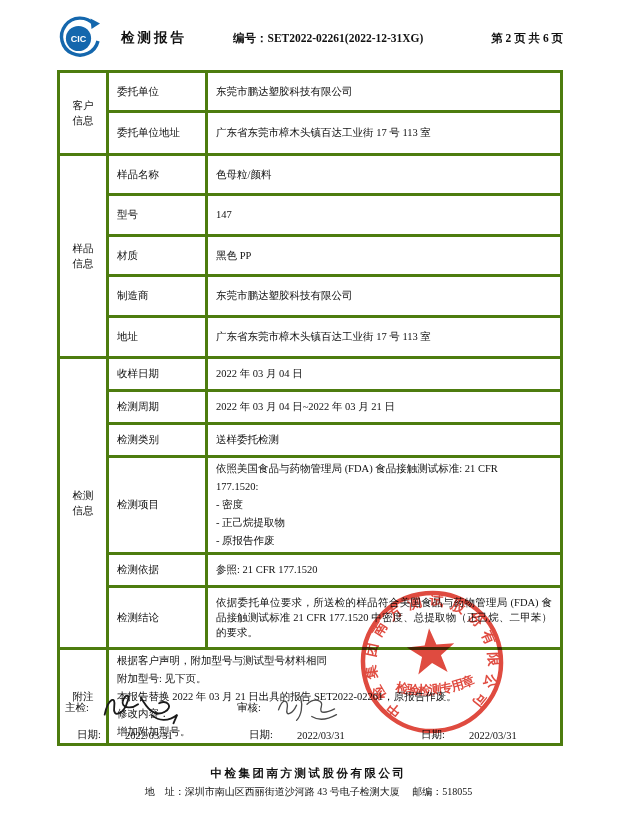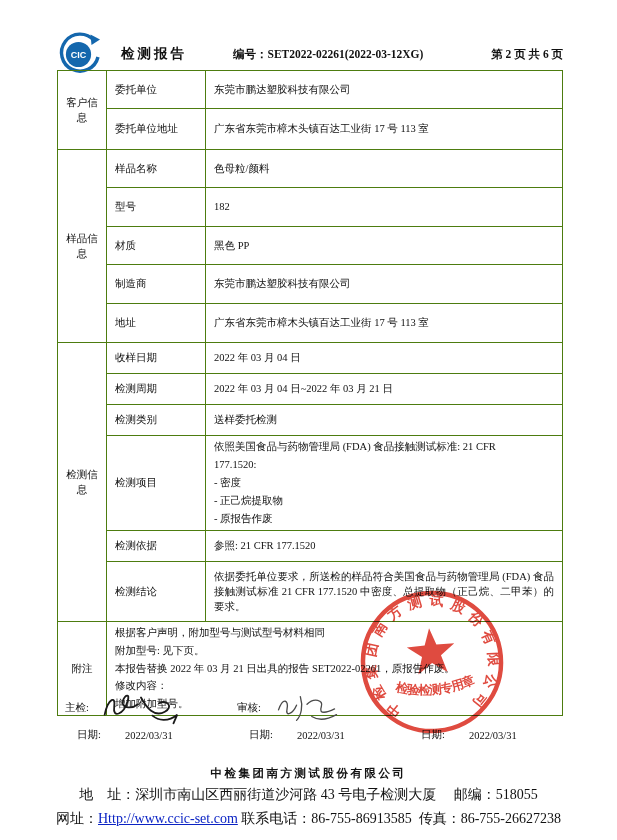--- a/index.html
+++ b/index.html
@@ -2,33 +2,33 @@
 <html><head>
 <meta charset="utf-8">
 <style>
   html,body{margin:0;padding:0;background:#fff;}
   .page{
     position:relative; width:617px; height:840px; background:#ffffff;
     font-family:"Liberation Serif","DejaVu Serif",serif; color:#111;
     overflow:hidden;
   }
   
-  .header{position:absolute; top:30px; left:57px; width:506px; height:48px;
+  .header{position:absolute; top:14px; left:57px; width:506px; height:48px;
           display:flex; align-items:center;}
   .logo{width:44px; height:44px; flex:0 0 auto;}
   .hdr-title{font-size:13.5px; font-weight:bold; letter-spacing:3px; margin-left:20px;}
   .hdr-no{font-size:11.5px; font-weight:bold; margin-left:46px; white-space:nowrap;}
   .hdr-page{font-size:11.5px; font-weight:bold; margin-left:auto; white-space:nowrap;}
   
   table.report{
     position:absolute; top:70px; left:57px; width:506px;
     border-collapse:collapse; table-layout:fixed; font-size:10.5px;
   }
   table.report td{
-    border:1px solid #4d7c0f; vertical-align:middle;
+    border:3px solid #4d7c0f; vertical-align:middle;
     padding:2px 8px; line-height:1.45;
   }
   td.sec{width:49px; text-align:center; padding:2px 13px; line-height:2.0;
          word-break:break-all;}
   td.fld{width:99px; padding-left:12px;}
   td.val{padding-left:13px;}
   tr.h33 td{height:33px;} tr.h36 td{height:36px;border-radius:12px;} tr.h34 td{height:34px;}
   tr.h26 td{height:26px;}
   td.multiline{padding-top:6px; padding-bottom:6px;}
   .cell-line{line-height:18px;}
@@ -42,38 +42,38 @@
   .sig-area{position:absolute; left:57px; top:688px; width:506px; font-size:10.5px;}
   .sig-row{display:grid; grid-template-columns:172px 172px 162px; align-items:center;}
   .sig-cell{display:flex; align-items:center; padding-left:8px; height:40px;}
   .sig-cell svg{margin-left:8px;}
   .date-row{display:grid; grid-template-columns:172px 172px 162px; }
   .date-cell{display:flex; align-items:center; padding-left:20px; gap:24px;}
   .sig-approve{z-index:6; position:relative;}
   
   .footer{position:absolute; top:766px; left:0; width:617px; text-align:center;}
   .footer-company{font-size:11.5px; font-weight:bold; letter-spacing:2.5px;}
-  .footer-line{font-size:14px; margin-top:4px; line-height:1.45; white-space:pre;text-align:center;}
+  .footer-line{font-size:10px; margin-top:4px; line-height:1.45; white-space:pre;text-align:center;}
   .footer-link{color:#0b23c4; text-decoration:underline; cursor:pointer;}
   .stamp-text{font-weight:bold;}
 </style>
 </head>
 <body>
 
 <div class="page">
 
   <div class="header">
     <svg class="logo" viewBox="0 0 44 44">
       <path d="M 37,8.5 A 18.5,18.5 0 1 0 41,25" fill="none" stroke="#1467ad" stroke-width="3.4"></path>
       <polygon points="33.5,2.5 43,7.5 34.5,13" fill="#1467ad"></polygon>
       <circle cx="21.5" cy="22.5" r="12.6" fill="#1467ad"></circle>
       <text x="21.5" y="26" font-size="9" font-weight="bold" fill="#ffffff" text-anchor="middle" font-family="Liberation Sans, sans-serif">CIC</text>
     </svg>
     <div class="hdr-title">检测报告</div>
-    <div class="hdr-no"><span>编号：</span><span>SET2022-02261(2022-03-12XG)</span></div>
+    <div class="hdr-no"><span>编号：</span><span>SET2022-02261(2022-12-31XG)</span></div>
     <div class="hdr-page">第 2 页 共 6 页</div>
   </div>
 
   <table class="report">
     <colgroup>
         <col style="width:49px">
         <col style="width:99px">
         <col>
       </colgroup>
     <tbody>
@@ -88,21 +88,21 @@
         <td class="val">广东省东莞市樟木头镇百达工业街 17 号 113 室</td>
       </tr>
 
       <tr class="h33">
         <td class="sec" rowspan="5">样品信息</td>
         <td class="fld">样品名称</td>
         <td class="val">色母粒/颜料</td>
       </tr>
       <tr class="h34">
         <td class="fld">型号</td>
-        <td class="val">182</td>
+        <td class="val">147</td>
       </tr>
       <tr class="h33">
         <td class="fld">材质</td>
         <td class="val">黑色 PP</td>
       </tr>
       <tr class="h34">
         <td class="fld">制造商</td>
         <td class="val">东莞市鹏达塑胶科技有限公司</td>
       </tr>
       <tr class="h34">
@@ -206,16 +206,15 @@
       <div class="date-cell">
         <span>日期:</span>
         <span>2022/03/31</span>
       </div>
     </div>
   </div>
 
   <div class="footer">
     <div class="footer-company">中检集团南方测试股份有限公司</div>
     <div class="footer-line">地　址：深圳市南山区西丽街道沙河路 43 号电子检测大厦　 邮编：518055</div>
-    <div class="footer-line"><span>网址：</span><span class="footer-link">Http://www.ccic-set.com</span><span> 联系电话：86-755-86913585  传真：86-755-26627238</span></div>
   </div>
 
 </div>
 
 </body></html>

